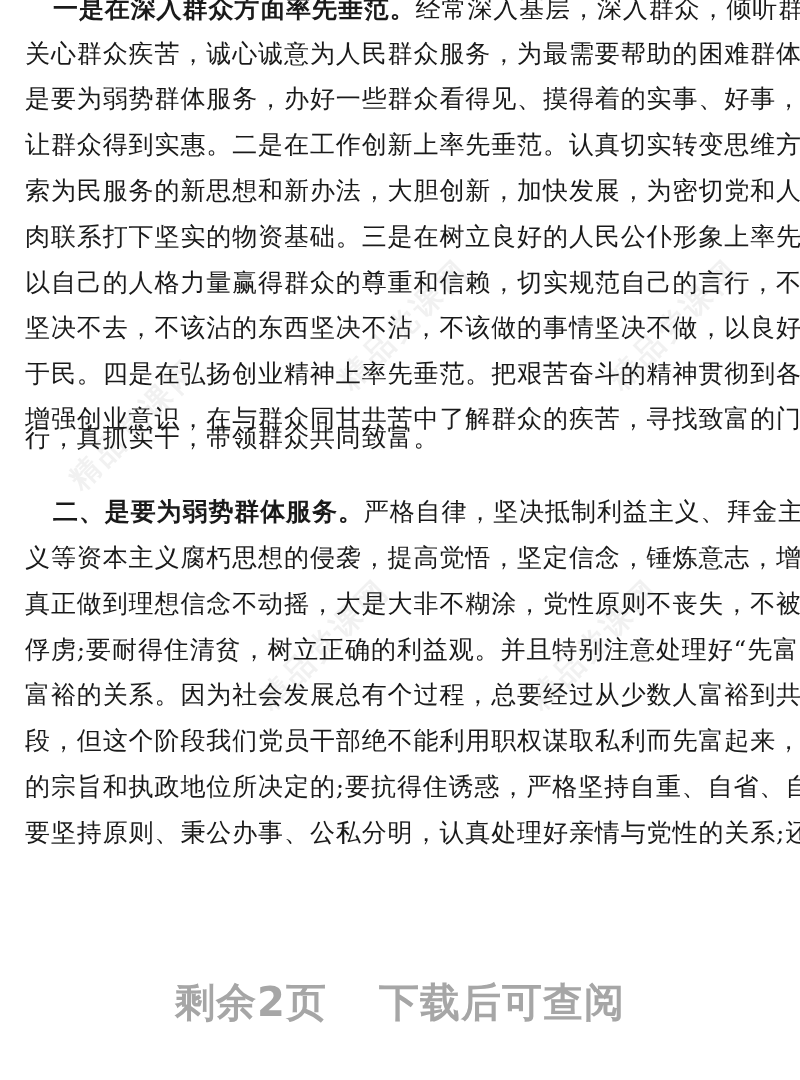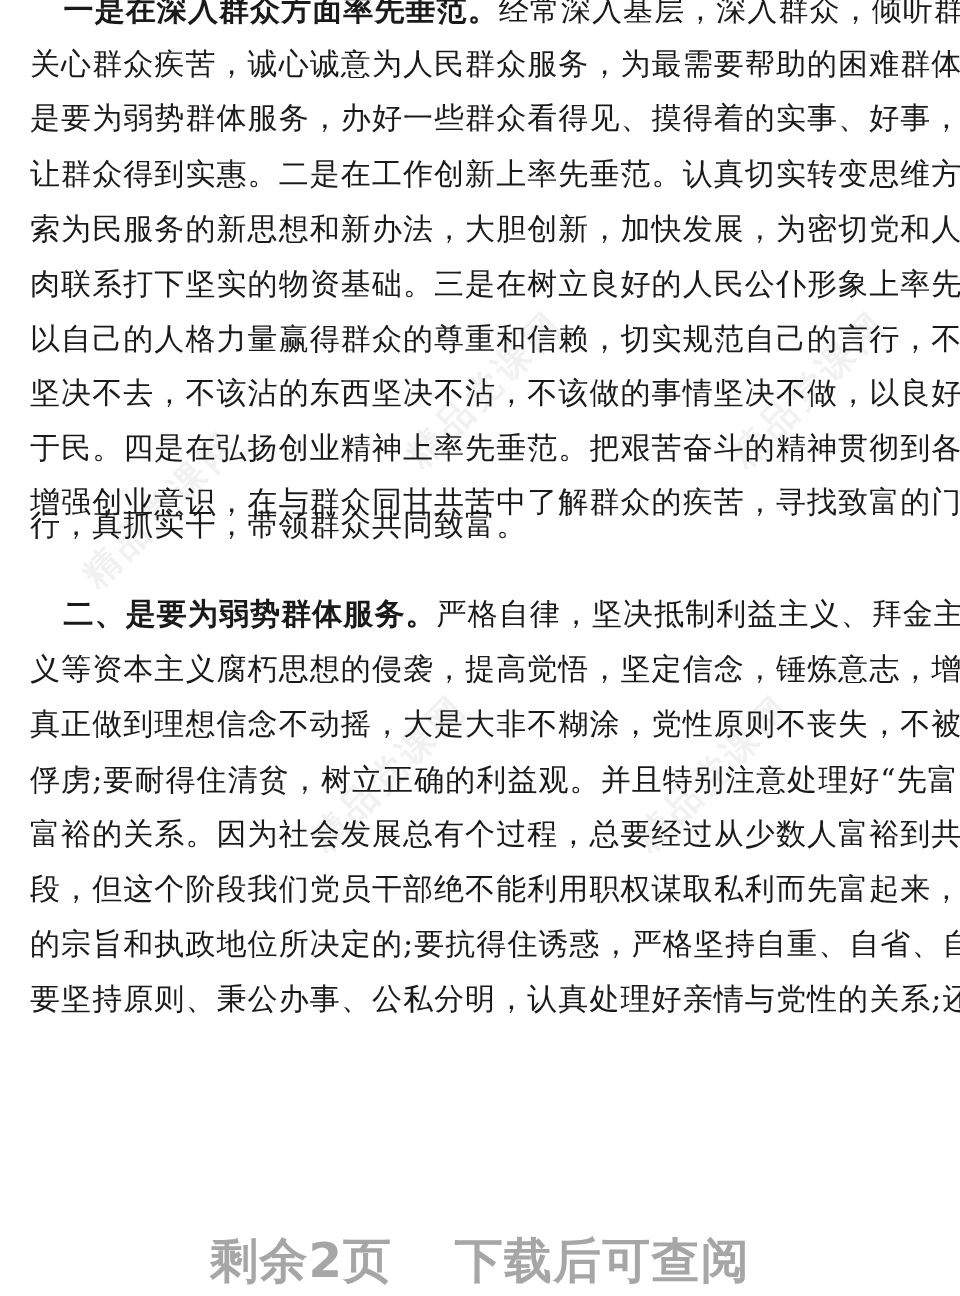--- a/index.html
+++ b/index.html
@@ -9,21 +9,21 @@
   .line { position: absolute; left: 25px; width: 752px; font-size: 25px; line-height: 30px;
           white-space: nowrap; letter-spacing: 0.9px; text-align: justify; text-align-last: justify; }
   .line.indent { left: 53px; width: 724px; }
   .line.short { text-align-last: left; }
   .bold { font-weight: bold; font-family: "DejaVu Sans", sans-serif; }
   .wm { position: absolute; color: rgba(150,150,150,0.13); font-size: 30px; font-weight: bold;
         transform: rotate(-45deg); transform-origin: left top; white-space: nowrap;
         font-family: "DejaVu Sans", sans-serif; letter-spacing: 4px; pointer-events: none; }
   .footer { position: absolute; top: 975px; left: 0; width: 800px; text-align: center;
             font-family: "DejaVu Sans", sans-serif; font-weight: bold; font-size: 40px;
-            color: #a6a6a6; letter-spacing: 1px; margin-top: 48px; }
+            color: #a6a6a6; letter-spacing: 1px; }
   .footer .gap { display: inline-block; width: 52px; }
 </style>
 </head>
 <body>
 
 <div class="page">
 
   <div class="wm" style="left:60px; top:470px;">精品党课网</div>
   <div class="wm" style="left:330px; top:370px;">精品党课网</div>
   <div class="wm" style="left:600px; top:370px;">精品党课网</div>

